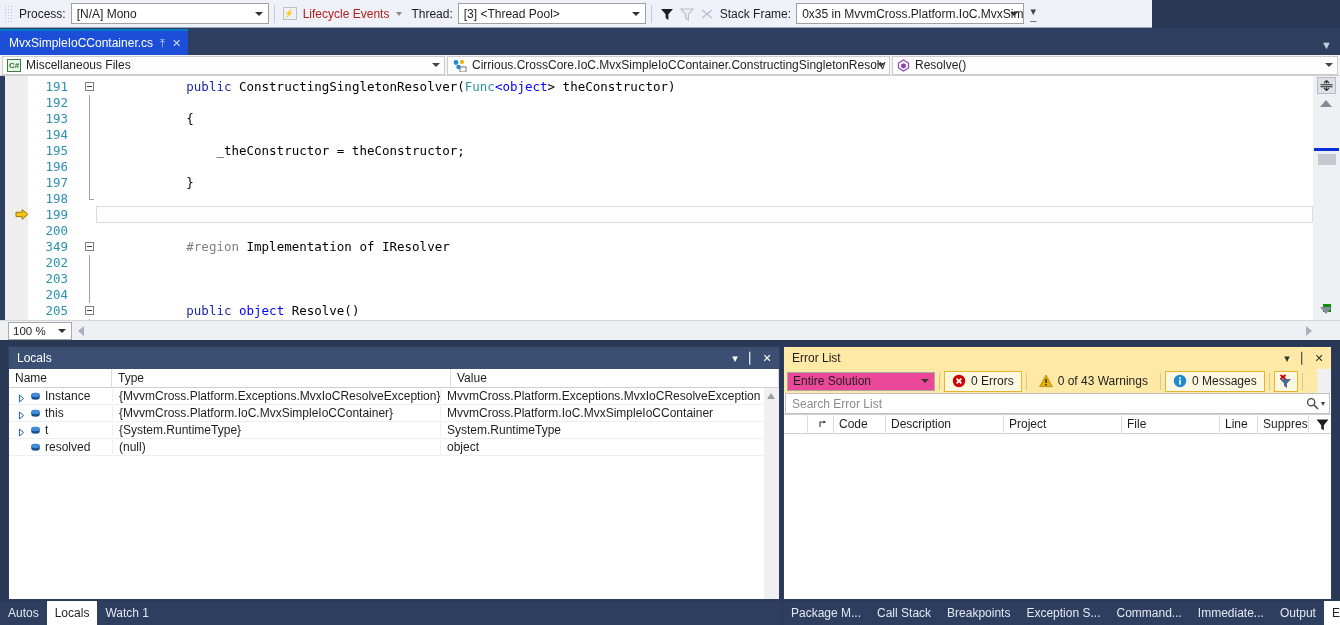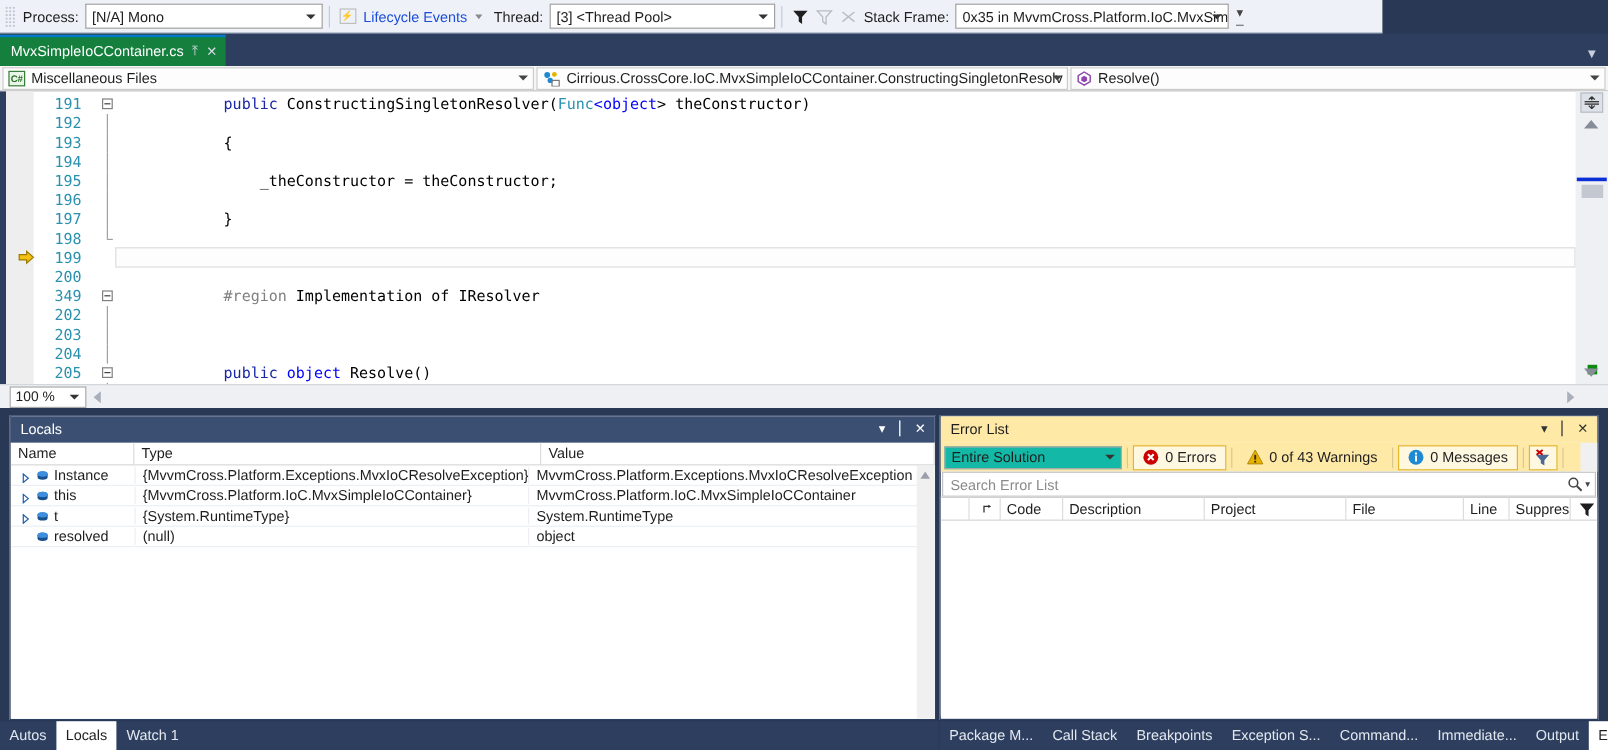--- a/index.html
+++ b/index.html
@@ -18,21 +18,21 @@
     position: absolute; left: 0; top: 0; width: 1152px; height: 28px;
     background: #eef1f7;
     border-bottom: 1px solid #9aa7bd;
     display: flex; align-items: center;
     padding-left: 4px;
   }
   .grip { width: 9px; height: 18px; margin-right: 3px; flex: none;
     background-image: radial-gradient(#b4bcca 40%, transparent 41%);
     background-size: 3px 3px; opacity: .9; }
   .tb-label { color: #1e1e1e; font-size: 12px; margin: 0 5px 0 3px; white-space: nowrap; }
-  .tb-label.disabled { color: #1d4ed8; }
+  .tb-label.disabled { color: #b91c1c; }
   .tb-combo {
     height: 21px; background: #fff; border: 1px solid #a0a0a0;
     display: flex; align-items: center; position: relative;
     padding: 0 18px 0 5px; font-size: 12px; color: #1e1e1e;
     overflow: hidden; white-space: nowrap; flex: none;
   }
   .tb-combo .caret { position: absolute; right: 5px; top: 50%; margin-top: -2px;
     width: 0; height: 0; border-left: 4px solid transparent; border-right: 4px solid transparent;
     border-top: 4px solid #333; }
   .combo-process { width: 198px; }
@@ -48,21 +48,21 @@
     border-right: 3.5px solid transparent; border-top: 4px solid #8a8a8a; margin: 0 6px 0 2px; }
   .funnel { width: 14px; height: 14px; }
   .tb-overflow { margin-left: 6px; color: #444; font-size: 11px; display:flex; flex-direction:column; align-items:center; line-height:5px; }
 
   
   .tabstrip {
     position: absolute; left: 0; top: 28px; width: 1340px; height: 27px;
     background: #2d3e5f; display: flex; align-items: flex-end;
   }
   .doc-tab {
-    height: 26px; background: #15803d; color: #fff; font-size: 12px;
+    height: 26px; background: #1d4ed8; color: #fff; font-size: 12px;
     display: flex; align-items: center; padding: 0 7px 0 9px; gap: 7px;
     border-top: 2px solid #007acc;
   }
   .doc-tab .pin, .doc-tab .x { color: #d6dbe5; font-size: 11px; cursor: default; }
   .tabstrip-chevron {
     margin-left: auto; color: #c7cfdd; font-size: 11px; padding: 0 8px 4px 0; align-self: flex-end;
   }
 
   
   .navbar {
@@ -192,21 +192,21 @@
   .lrow .c-type { flex: 1; padding-left: 6px; border-left: 1px solid #eceff3; overflow: hidden; white-space: nowrap; }
   .expander { width: 9px; height: 9px; flex: none; }
   .field-ico { width: 11px; height: 11px; flex: none; }
   .locals-vsb { position: absolute; right: 0; top: 0; width: 15px; height: 230px; background: #f0f0f0; }
   .vsb-a { position: absolute; left: 3px; width: 0; height: 0; border-left: 4.5px solid transparent; border-right: 4.5px solid transparent; }
   .vsb-a.up { top: 5px; border-bottom: 6px solid #9aa0aa; }
 
   
   .err-toolbar { height: 24px; display: flex; align-items: center; gap: 0; padding: 0 3px;
     background: #ffe9a6; }
-  .err-combo { width: 148px; height: 19px; background: #14b8a6; border: 1px solid #a9a9a9;
+  .err-combo { width: 148px; height: 19px; background: #ec4899; border: 1px solid #a9a9a9;
     font-size: 12px; display: flex; align-items: center; padding-left: 5px; position: relative; }
   .err-combo .caret { position: absolute; right: 5px; top: 50%; margin-top: -2px;
     width: 0; height: 0; border-left: 4px solid transparent; border-right: 4px solid transparent;
     border-top: 4px solid #333; }
   .err-div { width: 1px; height: 17px; background: #d9c98e; margin: 0 4px; }
   .err-chip { height: 21px; display: flex; align-items: center; gap: 5px; padding: 0 7px;
     font-size: 12px; border: 1px solid #e4b62c; background: #fff8e0; white-space: nowrap; }
   .err-chip.plain { border-color: transparent; background: transparent; }
   .chip-ico { width: 14px; height: 14px; flex: none; }
   .err-filter-btn { width: 24px; height: 21px; border: 1px solid #e4b62c; background: #fff8e0;

